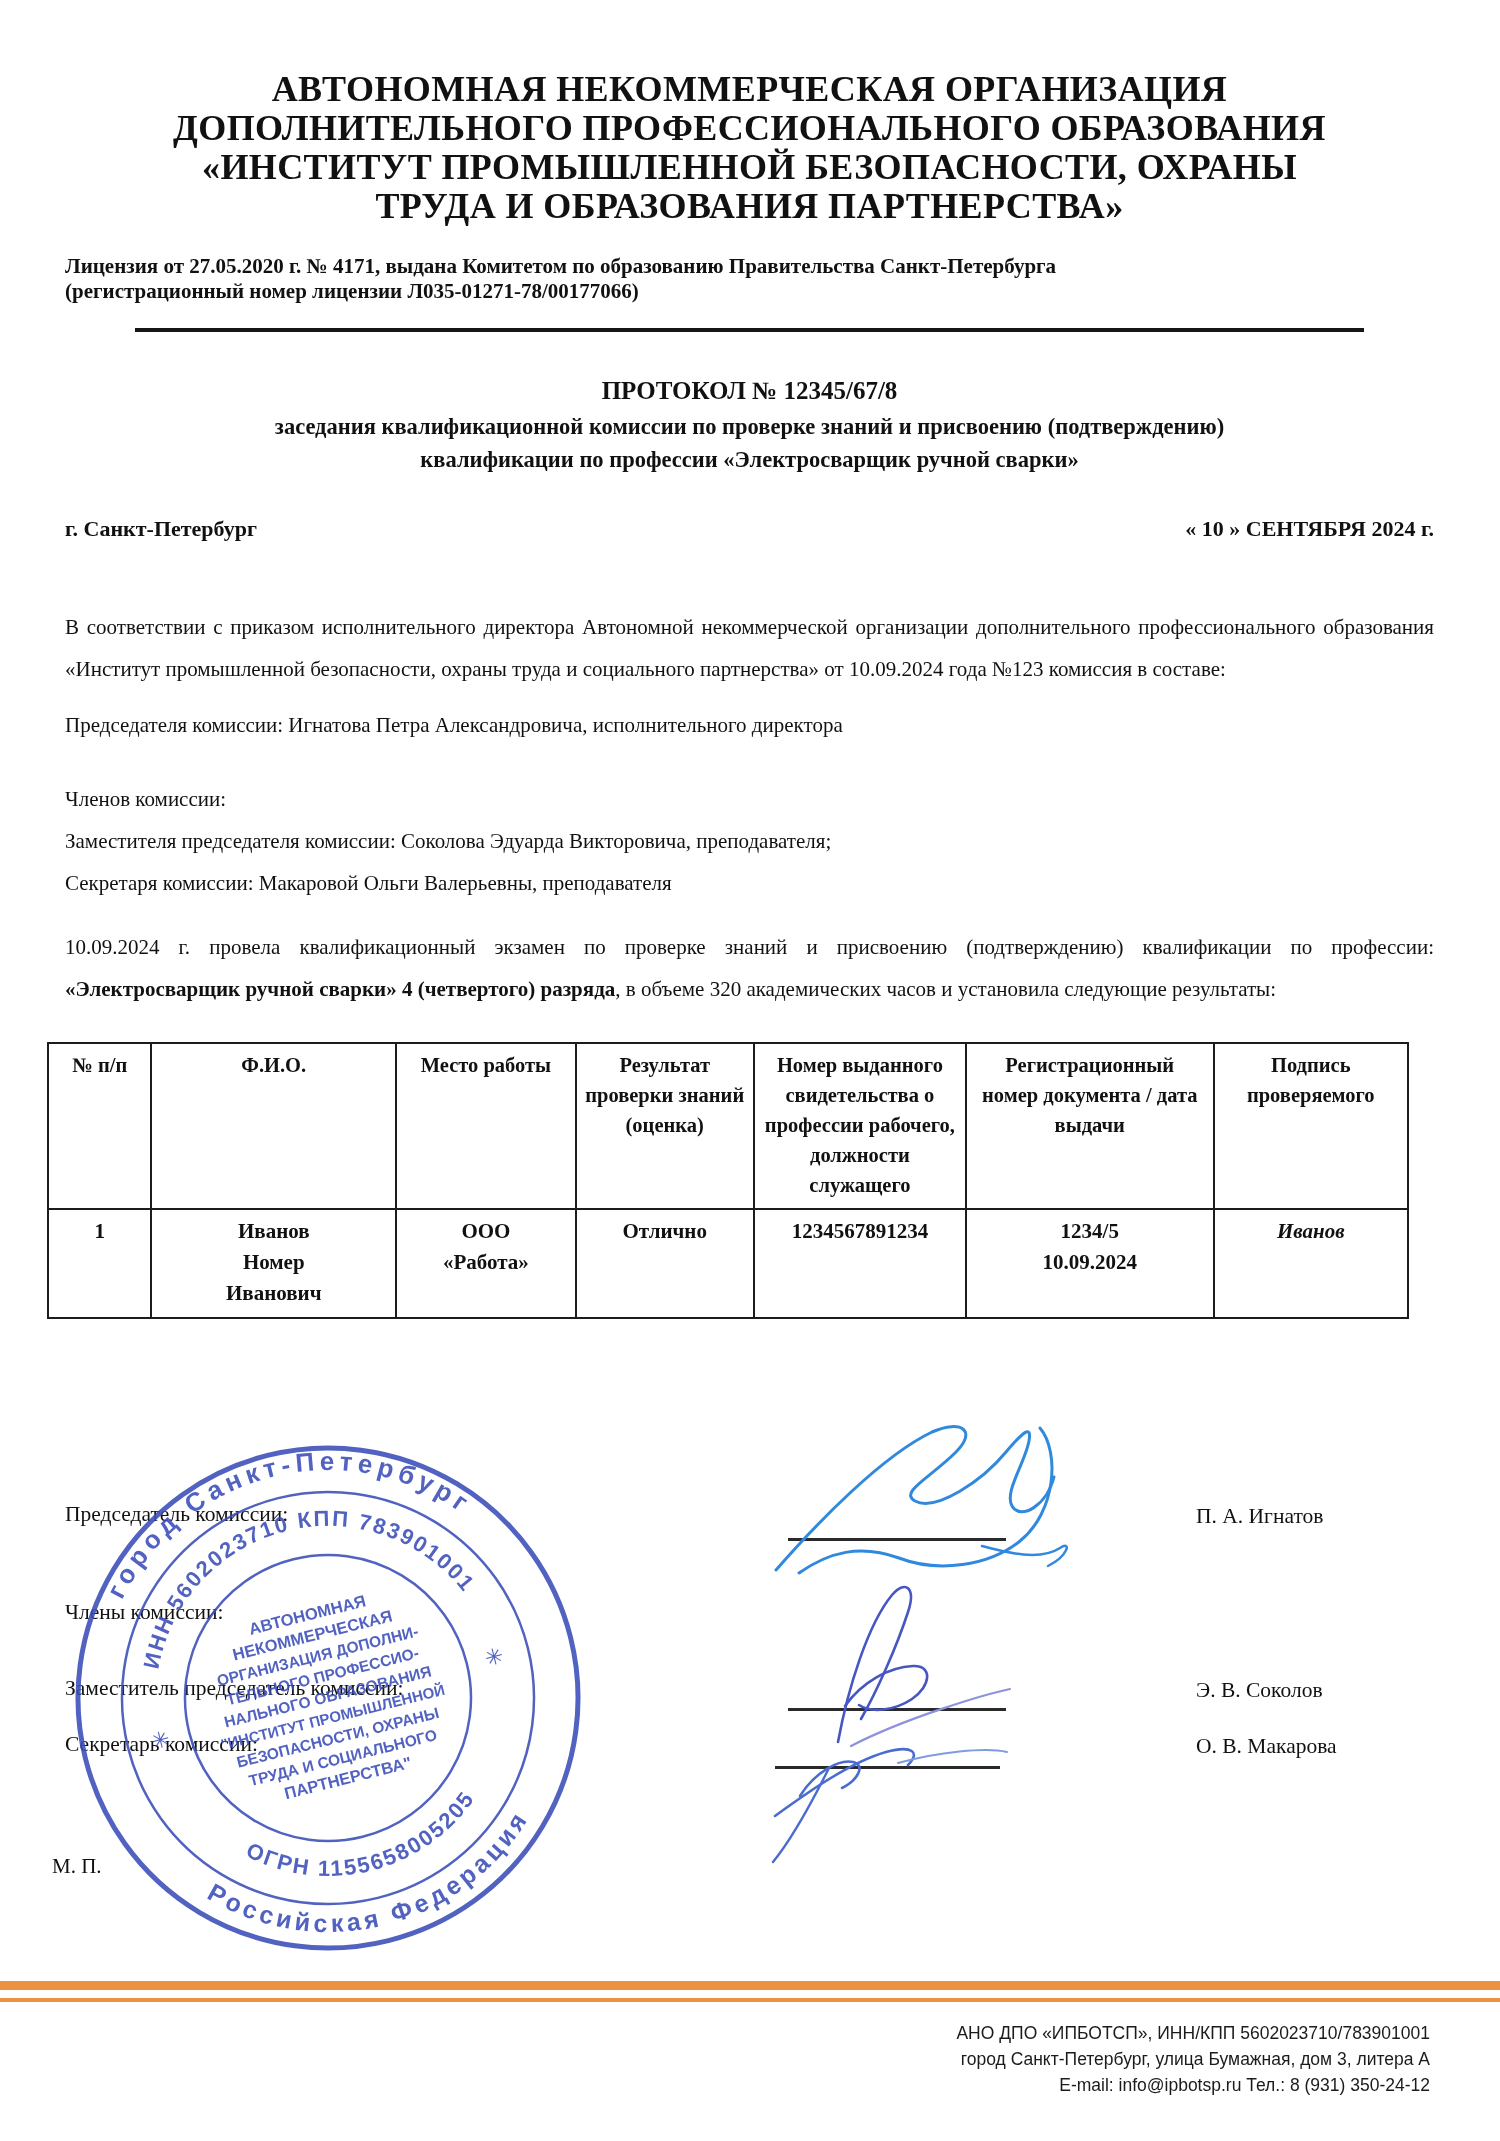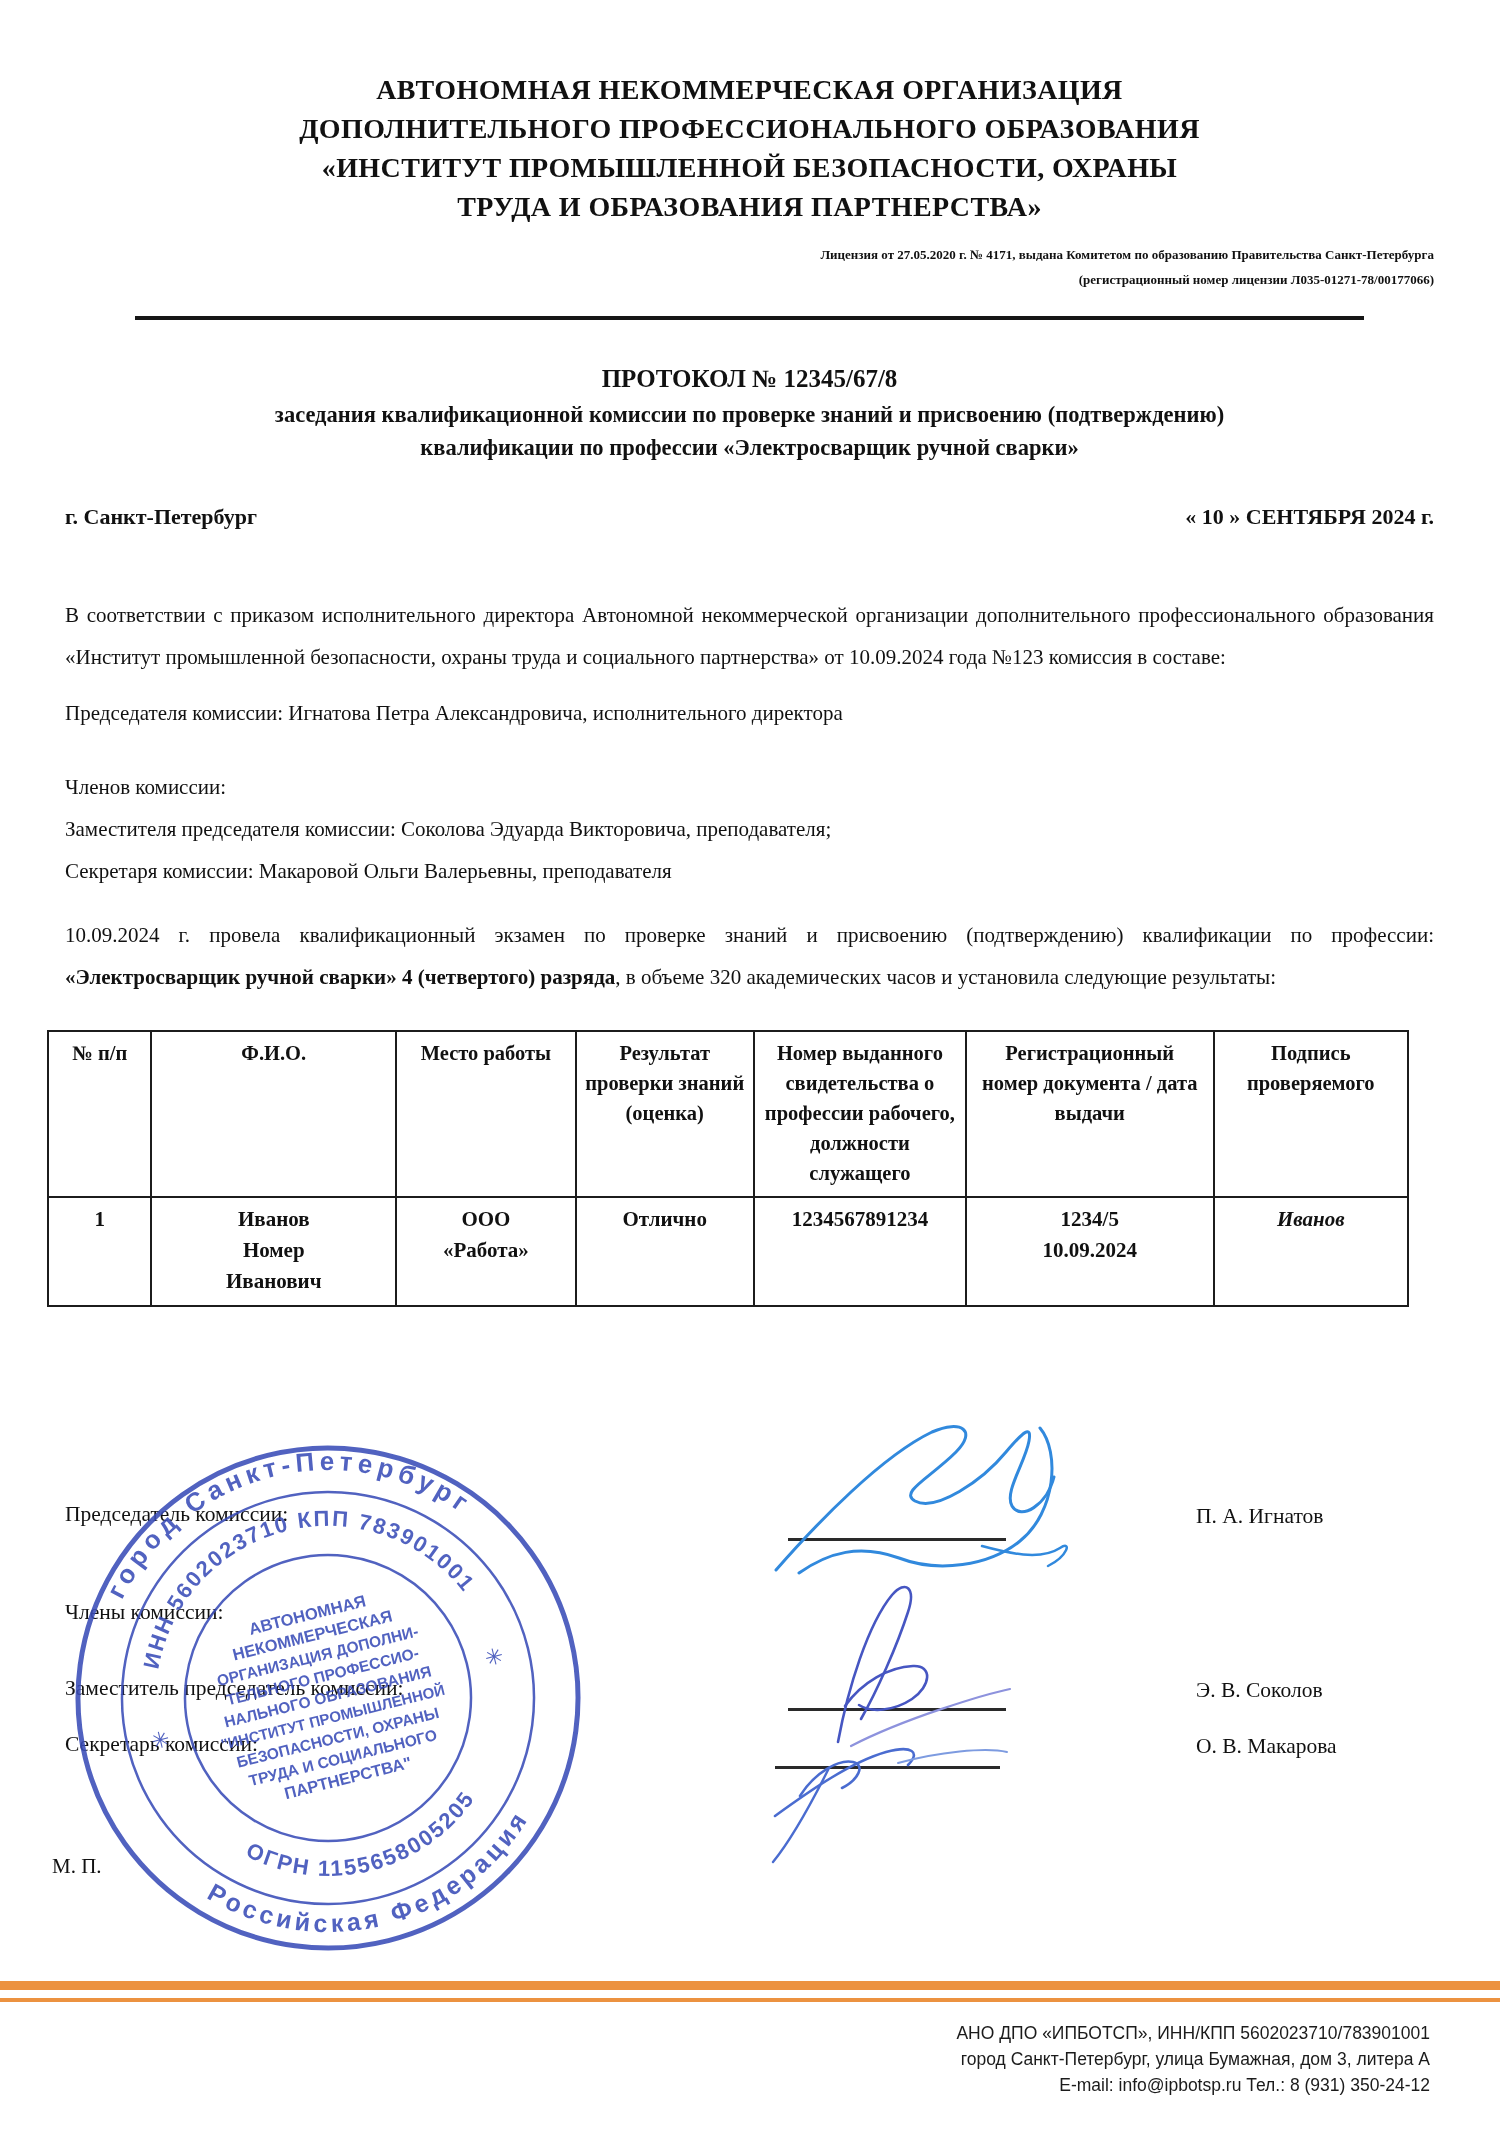--- a/index.html
+++ b/index.html
@@ -10,29 +10,29 @@
     font-family:"Liberation Serif","DejaVu Serif",serif;
     color:#111;
     overflow:hidden;
   }
   .content{padding:0 66px 0 65px;}
   
   .org-header{
     margin-top:70px;
     text-align:center;
     font-weight:bold;
-    font-size:28px;
+    font-size:36px;
     line-height:39px;
     letter-spacing:.4px;
   }
   .license{
-    margin-top:16px;
-    text-align:right;
-    font-weight:bold;
-    font-size:13px;
+    margin-top:28px;
+    text-align:left;
+    font-weight:bold;
+    font-size:21px;
     line-height:25px;
   }
   .rule{
     margin:24px 70px 0 70px;
     height:4px;
     background:#161616;
   }
   .protocol-title{
     margin-top:44px;
     text-align:center;

